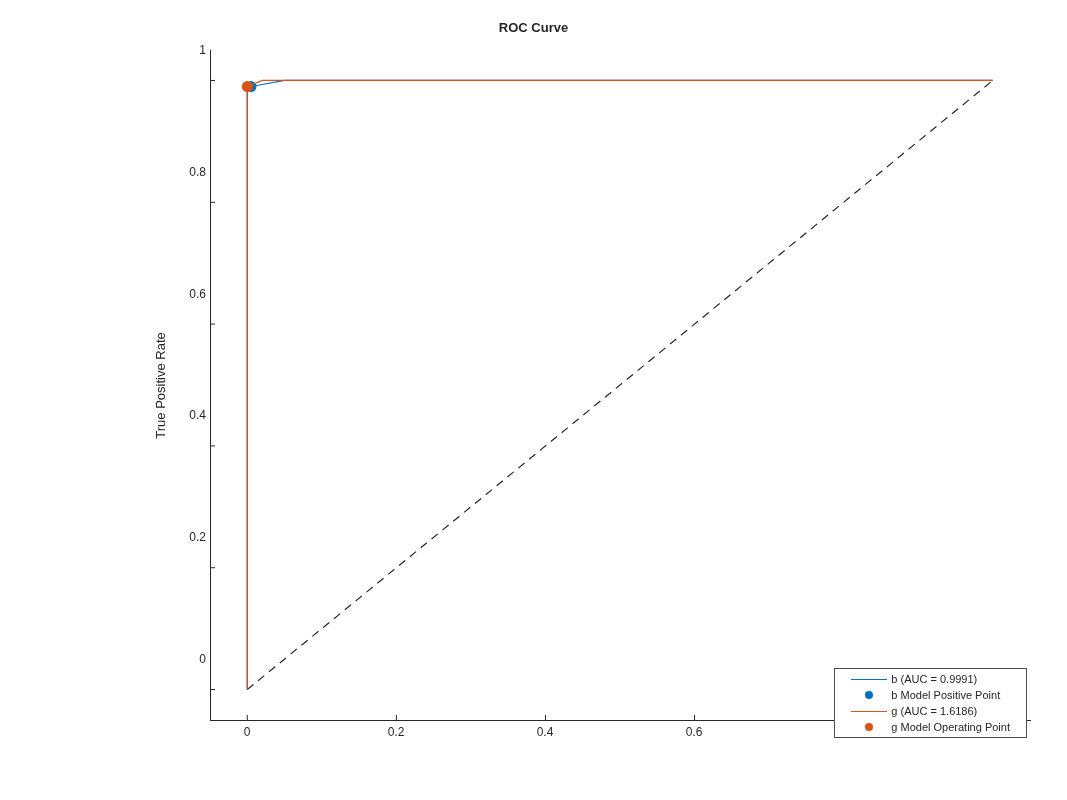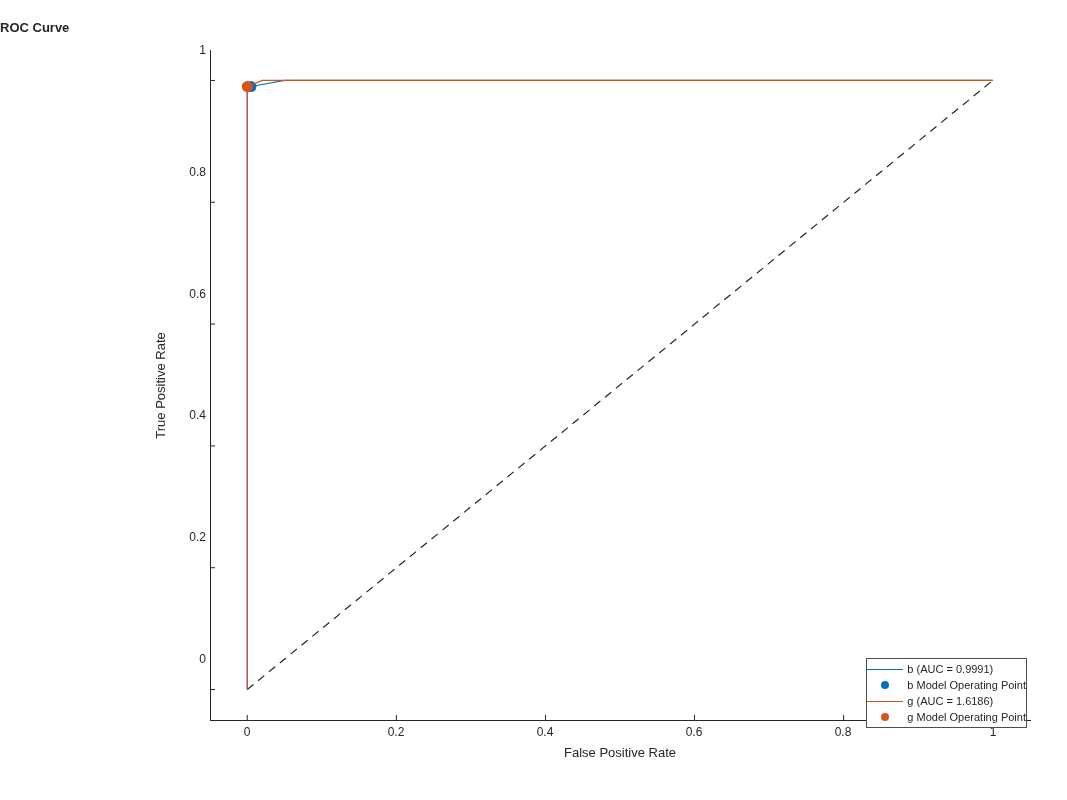--- a/index.html
+++ b/index.html
@@ -14,21 +14,21 @@
   .figure {
     position: relative;
     width: 1067px;
     height: 800px;
   }
   .title {
     position: absolute;
     top: 20px;
     left: 0;
     width: 1067px;
-    text-align: left;
+    text-align: center;
     font-size: 13px;
     font-weight: bold;
   }
   .axes {
     position: absolute;
     left: 210px;
     top: 50px;
     width: 820px;
     height: 670px;
     border-left: 1px solid #262626;
@@ -75,25 +75,25 @@
     position: absolute;
     left: 210px;
     top: 50px;
     width: 820px;
     height: 670px;
     overflow: visible;
   }
   .legend {
     position: absolute;
     right: 40px;
-    bottom: 72px;
+    bottom: 62px;
     border: 1px solid #4d4d4d;
     background: #ffffff;
     font-size: 11px;
-    padding: 2px 0;
+    padding: 2px 16px;
   }
   .legend-row {
     display: flex;
     align-items: center;
     height: 16px;
   }
   .legend-icon {
     width: 36px;
     height: 14px;
     position: relative;
@@ -128,21 +128,20 @@
   <div class="tick-y" style="top:172px">0.8</div>
   <div class="tick-y" style="top:50px">1</div>
 
   <div class="tick-x" style="left:247px">0</div>
   <div class="tick-x" style="left:396px">0.2</div>
   <div class="tick-x" style="left:545px">0.4</div>
   <div class="tick-x" style="left:694px">0.6</div>
   <div class="tick-x" style="left:843px">0.8</div>
   <div class="tick-x" style="left:993px">1</div>
 
-  <div class="xlabel">False Positive Rate</div>
   <div class="ylabel">
       <span>True Positive Rate</span>
     </div>
 
   <svg class="plot" viewBox="0 0 820 670" preserveAspectRatio="none">
       <line x1="37.27272727272727" x2="37.27272727272727" y1="670" y2="665" stroke="#262626"></line>
       <line x1="186.36363636363635" x2="186.36363636363635" y1="670" y2="665" stroke="#262626"></line>
       <line x1="335.45454545454544" x2="335.45454545454544" y1="670" y2="665" stroke="#262626"></line>
       <line x1="484.5454545454545" x2="484.5454545454545" y1="670" y2="665" stroke="#262626"></line>
       <line x1="633.6363636363636" x2="633.6363636363636" y1="670" y2="665" stroke="#262626"></line>
@@ -164,21 +163,21 @@
     <div class="legend-row">
       <div class="legend-icon">
           <div class="legend-line" style="border-top-color:#0072BD"></div>
         </div>
       <span>b (AUC = 0.9991)</span>
     </div>
     <div class="legend-row">
       <div class="legend-icon">
           <div class="legend-dot" style="background:#0072BD"></div>
         </div>
-      <span>b Model Operating Point</span>
+      <span>b Model Positive Point</span>
     </div>
     <div class="legend-row">
       <div class="legend-icon">
           <div class="legend-line" style="border-top-color:#D95319"></div>
         </div>
       <span>g (AUC = 1.6186)</span>
     </div>
     <div class="legend-row">
       <div class="legend-icon">
           <div class="legend-dot" style="background:#D95319"></div>

